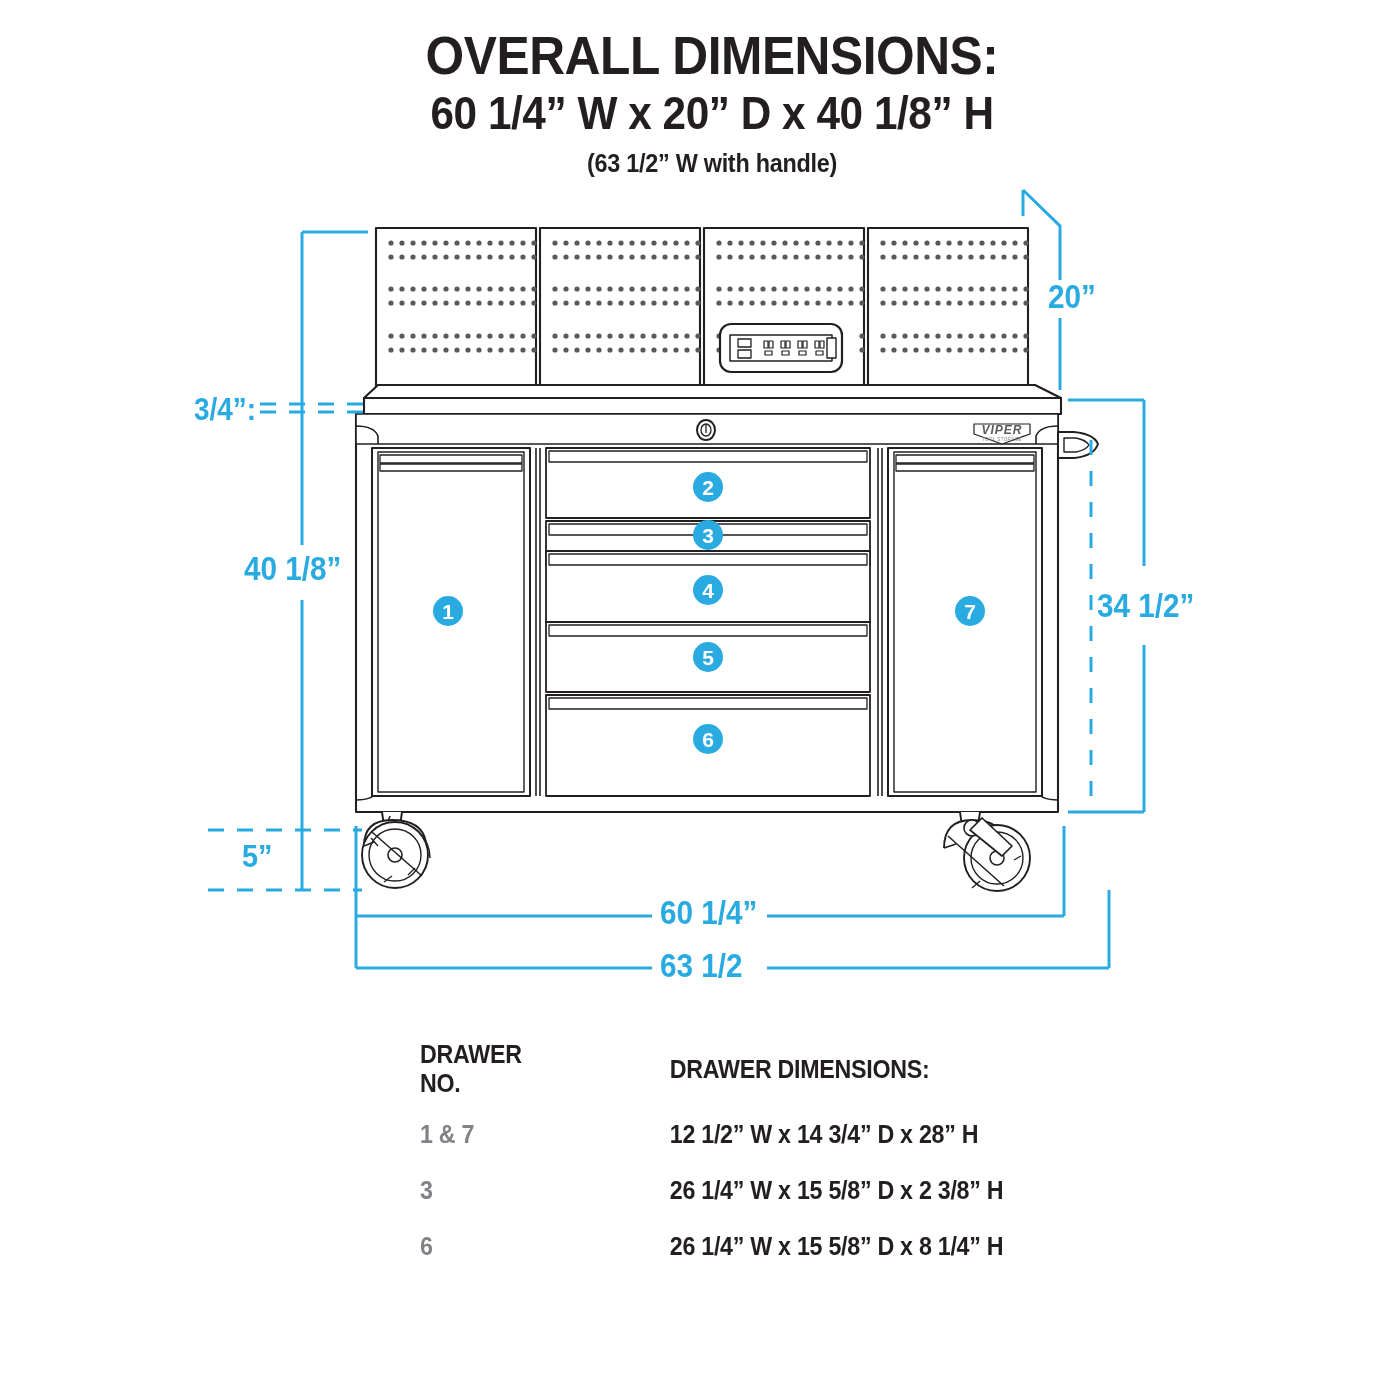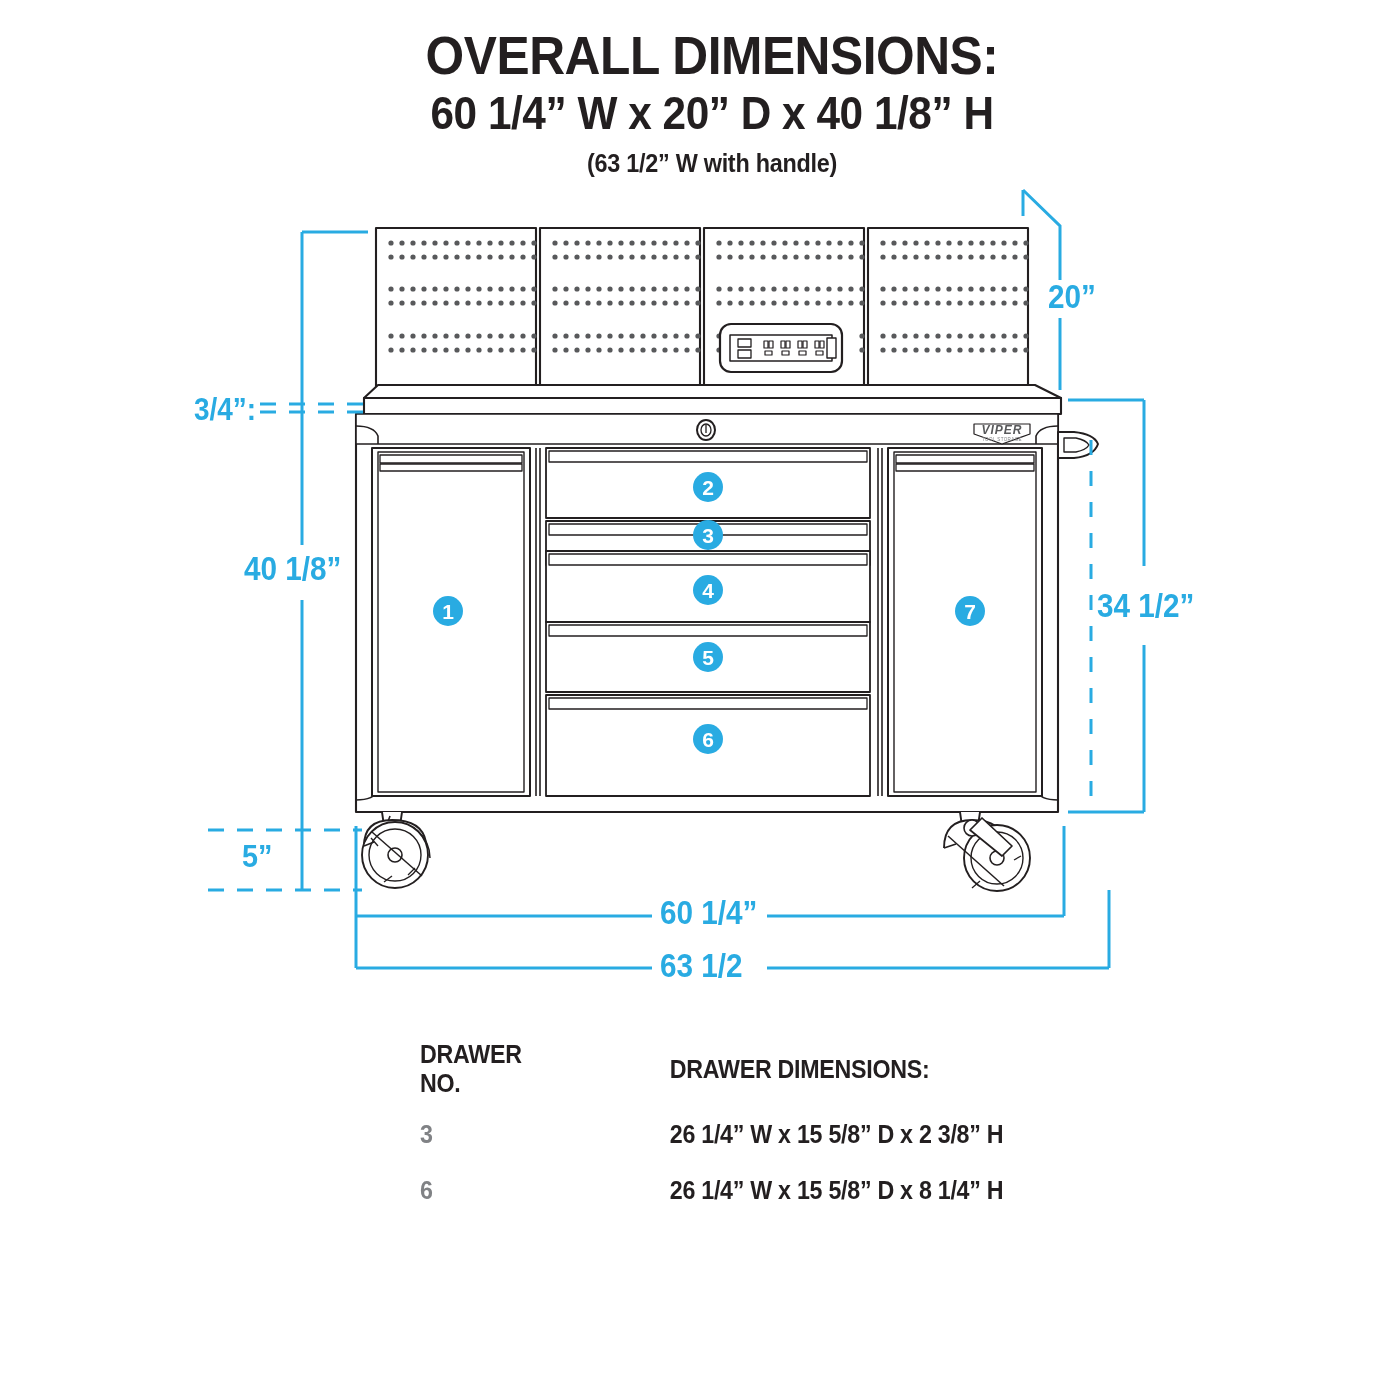--- a/index.html
+++ b/index.html
@@ -378,20 +378,24 @@
   <div class="spec">
     <table>
       <thead>
         <tr>
           <th class="c1">DRAWER NO.</th>
           <th class="c2">DRAWER DIMENSIONS:</th>
         </tr>
       </thead>
       <tbody>
         <tr>
+          <td class="c1">1 &amp; 7</td>
+          <td class="c2">12 1/2” W x 14 3/4” D x 28” H</td>
+        </tr>
+        <tr>
           <td class="c1">3</td>
           <td class="c2">26 1/4” W x 15 5/8” D x 2 3/8” H</td>
         </tr>
         <tr>
           <td class="c1">6</td>
           <td class="c2">26 1/4” W x 15 5/8” D x 8 1/4” H</td>
         </tr>
       </tbody>
     </table>
   </div>

